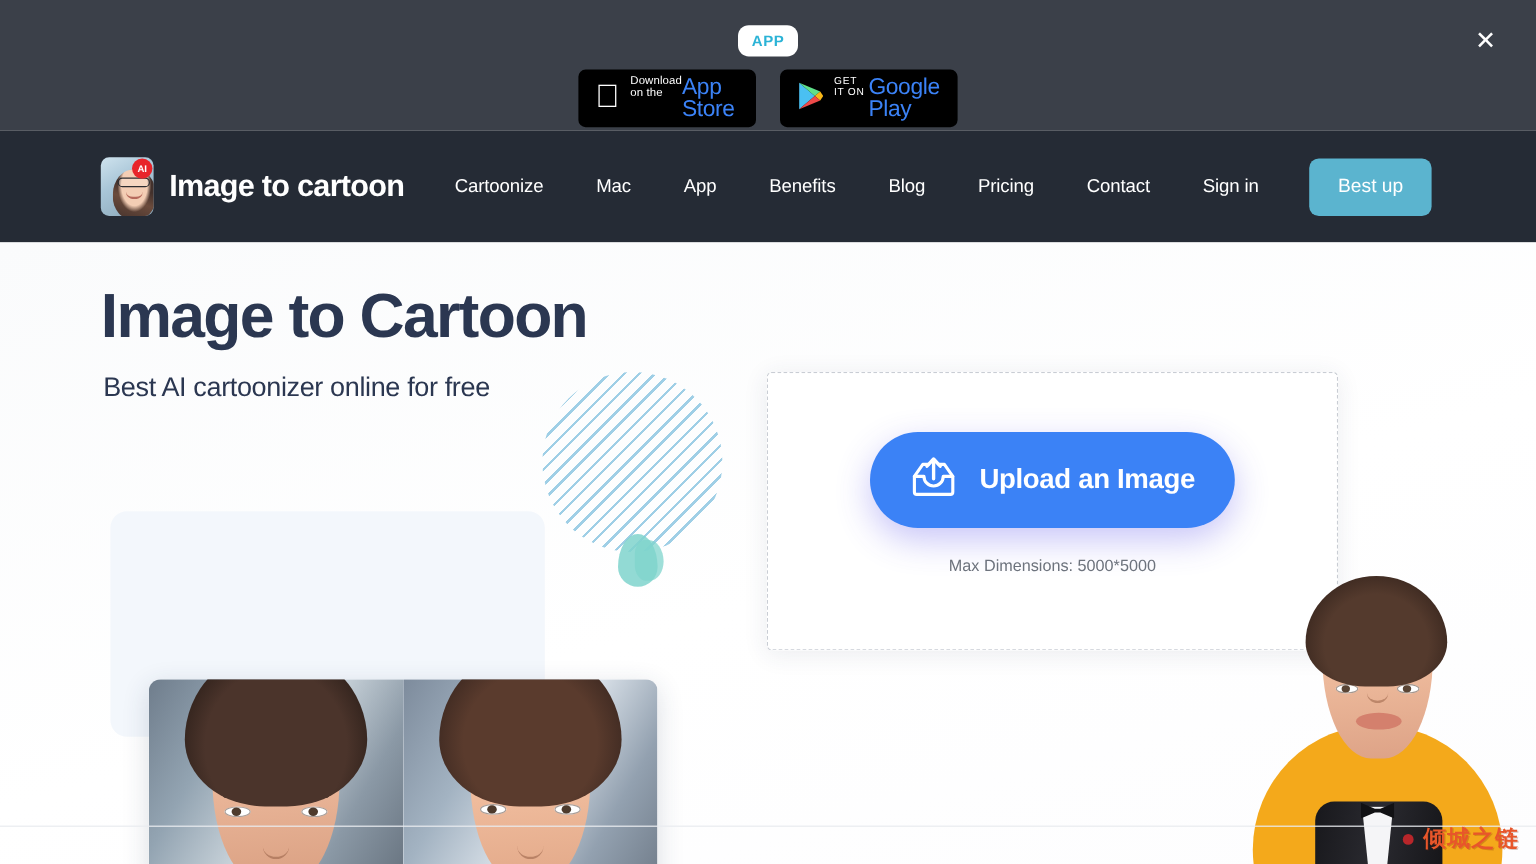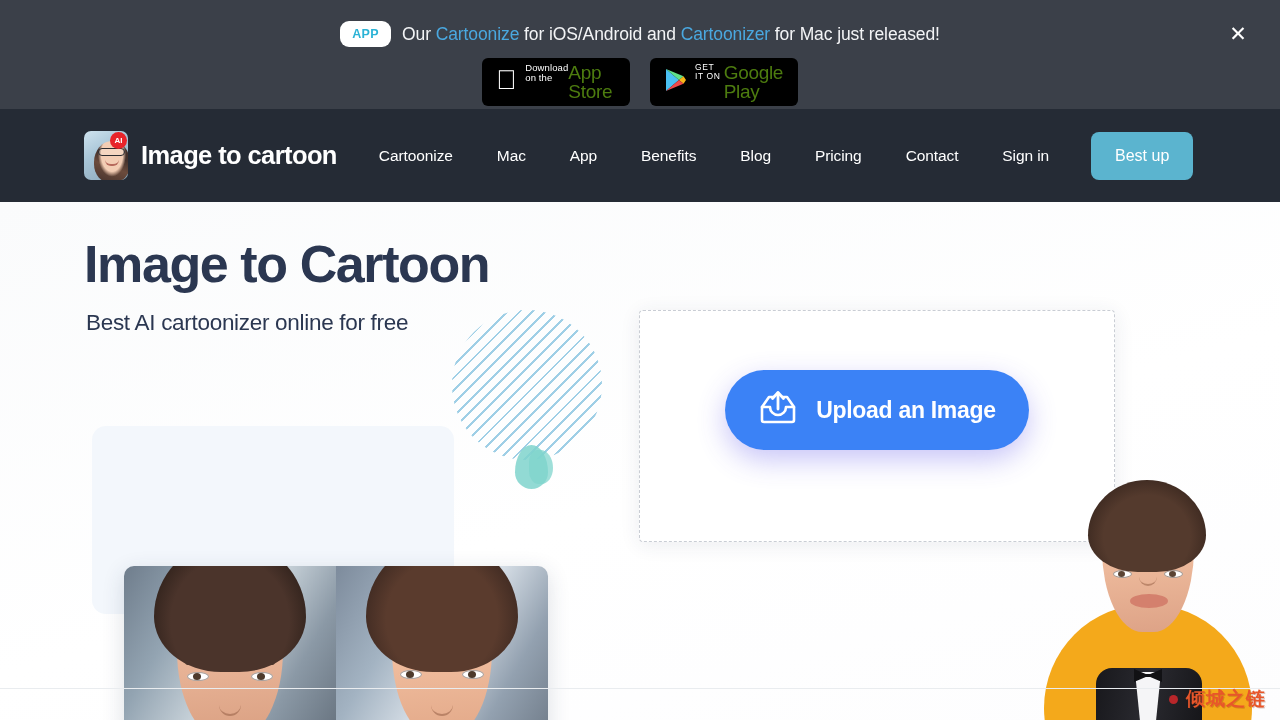--- a/index.html
+++ b/index.html
@@ -80,21 +80,21 @@
   .store-badge.googleplay { width: 148px; }
   .store-txt { display: flex; flex-direction: row; line-height: 1; }
   .store-top {
     color: #ffffff;
     font-size: 9.5px;
     letter-spacing: 0.1px;
     margin-bottom: 2px;
   }
   .store-top.caps { font-size: 8.5px; letter-spacing: 0.6px; }
   .store-bottom {
-    color: #4d7c0f;
+    color: #3b82f6;
     font-size: 19px;
     font-weight: 500;
     letter-spacing: -0.3px;
   }
   .apple-glyph { font-size: 27px; color: #fff; line-height: 1; margin-top: -4px; }
 
   
   .navbar {
     width: 1280px;
     height: 93px;
@@ -442,21 +442,20 @@
   .page-root { position: relative; width: 1280px; height: 720px; }
 </style>
 </head>
 <body>
 
 <div class="page-root">
 
   <div class="promo-banner">
     <div class="promo-line">
       <span class="app-badge">APP</span>
-      <span class="promo-text"><span>Our </span><a class="promo-link" href="#">Cartoonize</a><span> for iOS/Android and </span><a class="promo-link" href="#">Cartoonizer</a><span> for Mac just released!</span></span>
     </div>
 
     <div class="store-row">
       <div class="store-badge appstore">
         <span class="apple-glyph"></span>
         <span class="store-txt">
           <span class="store-top">Download on the</span>
           <span class="store-bottom">App Store</span>
         </span>
       </div>
@@ -559,20 +558,21 @@
               <path d="M4 18 L4 31 a2 2 0 0 0 2 2 L34 33 a2 2 0 0 0 2 -2 L36 18 L28 18 a8 8 0 0 1 -16 0 Z" stroke="#ffffff" stroke-width="2.6" stroke-linejoin="round"></path>
               <path d="M4 18 L11 8 L15.5 8" stroke="#ffffff" stroke-width="2.6" stroke-linecap="round" stroke-linejoin="round"></path>
               <path d="M36 18 L29 8 L24.5 8" stroke="#ffffff" stroke-width="2.6" stroke-linecap="round" stroke-linejoin="round"></path>
               <path d="M20 20 L20 4" stroke="#ffffff" stroke-width="2.8" stroke-linecap="round"></path>
               <path d="M14.5 9.5 L20 3.5 L25.5 9.5" stroke="#ffffff" stroke-width="2.8" stroke-linecap="round" stroke-linejoin="round"></path>
             </svg>
           </span>
           <span>Upload an Image</span>
         </button>
         <div class="upload-note">
+          <div>Max Dimensions: 5000*5000</div>
         </div>
       </div>
     </div>
 
     <div class="char-wrap">
       <div class="char-circle"></div>
 
       <div class="char-body"></div>
       <div class="char-shirt"></div>
       <div class="char-bowtie"></div>

